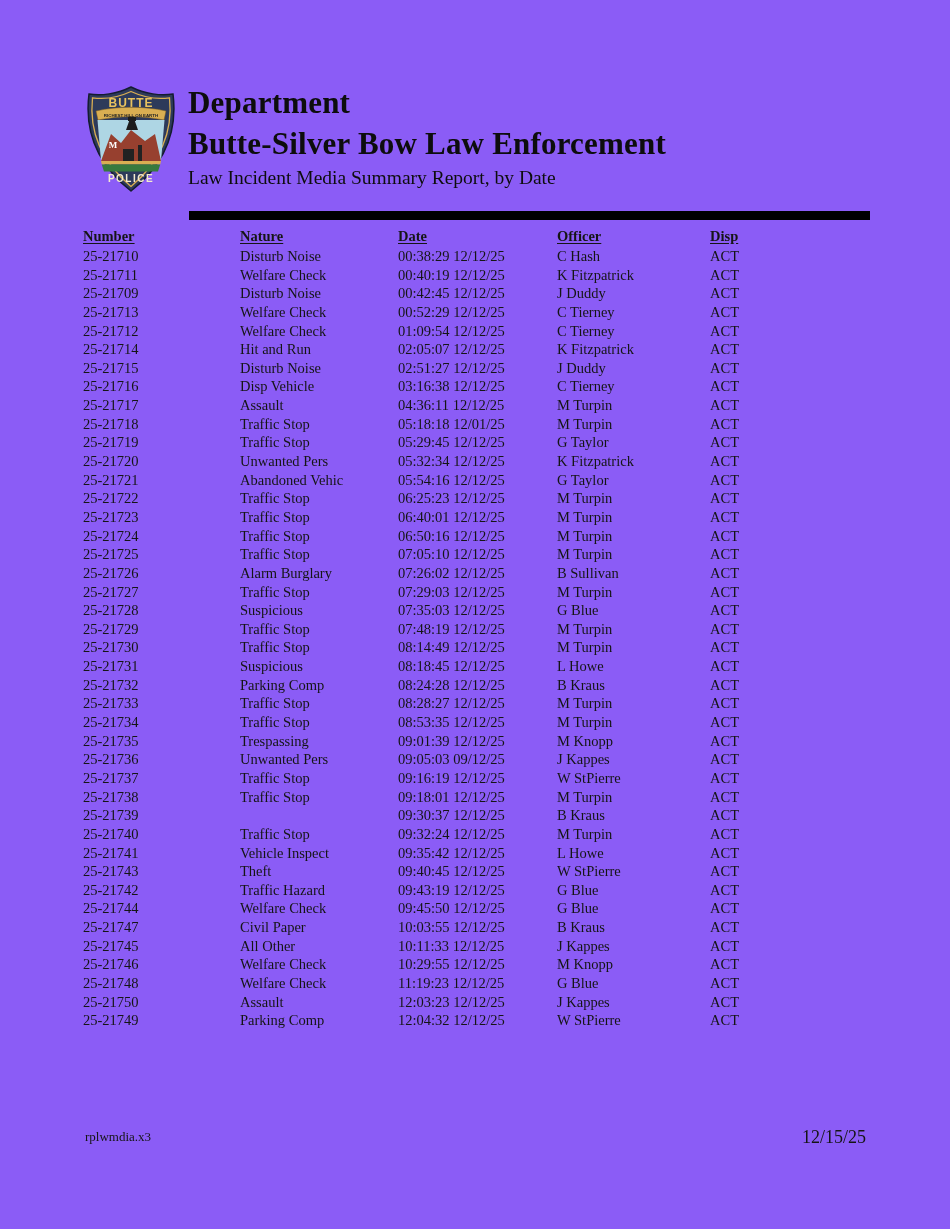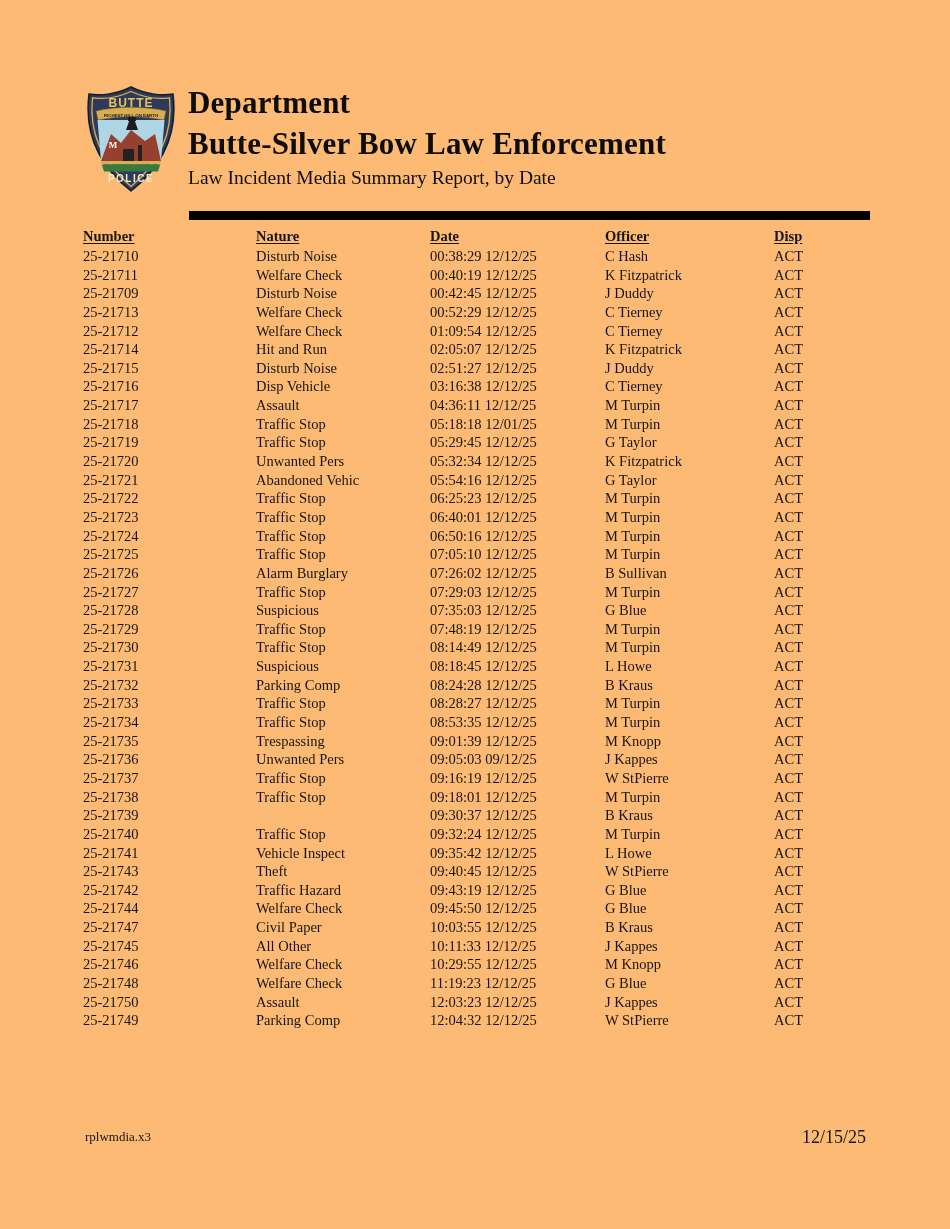--- a/index.html
+++ b/index.html
@@ -1,20 +1,20 @@
 <!DOCTYPE html>
 <html><head>
 <meta charset="utf-8">
 <style>
   html, body { margin: 0; padding: 0; background: #ffffff; }
   .page {
     position: relative;
     width: 950px;
     height: 1229px;
-    background: #fdba74;
+    background: #8b5cf6;
     color: #151515;
     font-family: "Liberation Serif", serif;
     overflow: hidden;
   }
 
   
   .logo {
     position: absolute;
     left: 85px;
     top: 86px;
@@ -56,21 +56,20 @@
     top: 227px;
     width: 795px;
     font-size: 14.5px;
   }
   .tr {
     display: grid;
     grid-template-columns: 157px 158px 159px 153px 1fr;
     height: 18.65px;
     line-height: 18.65px;
     white-space: nowrap;
-    gap: 16px;
   }
   .thead .tr { height: 20px; line-height: 18px; }
   .th {
     font-weight: bold;
     text-decoration: underline;
     text-underline-offset: 2px;
   }
   .td, .th { overflow: hidden; }
 
   

